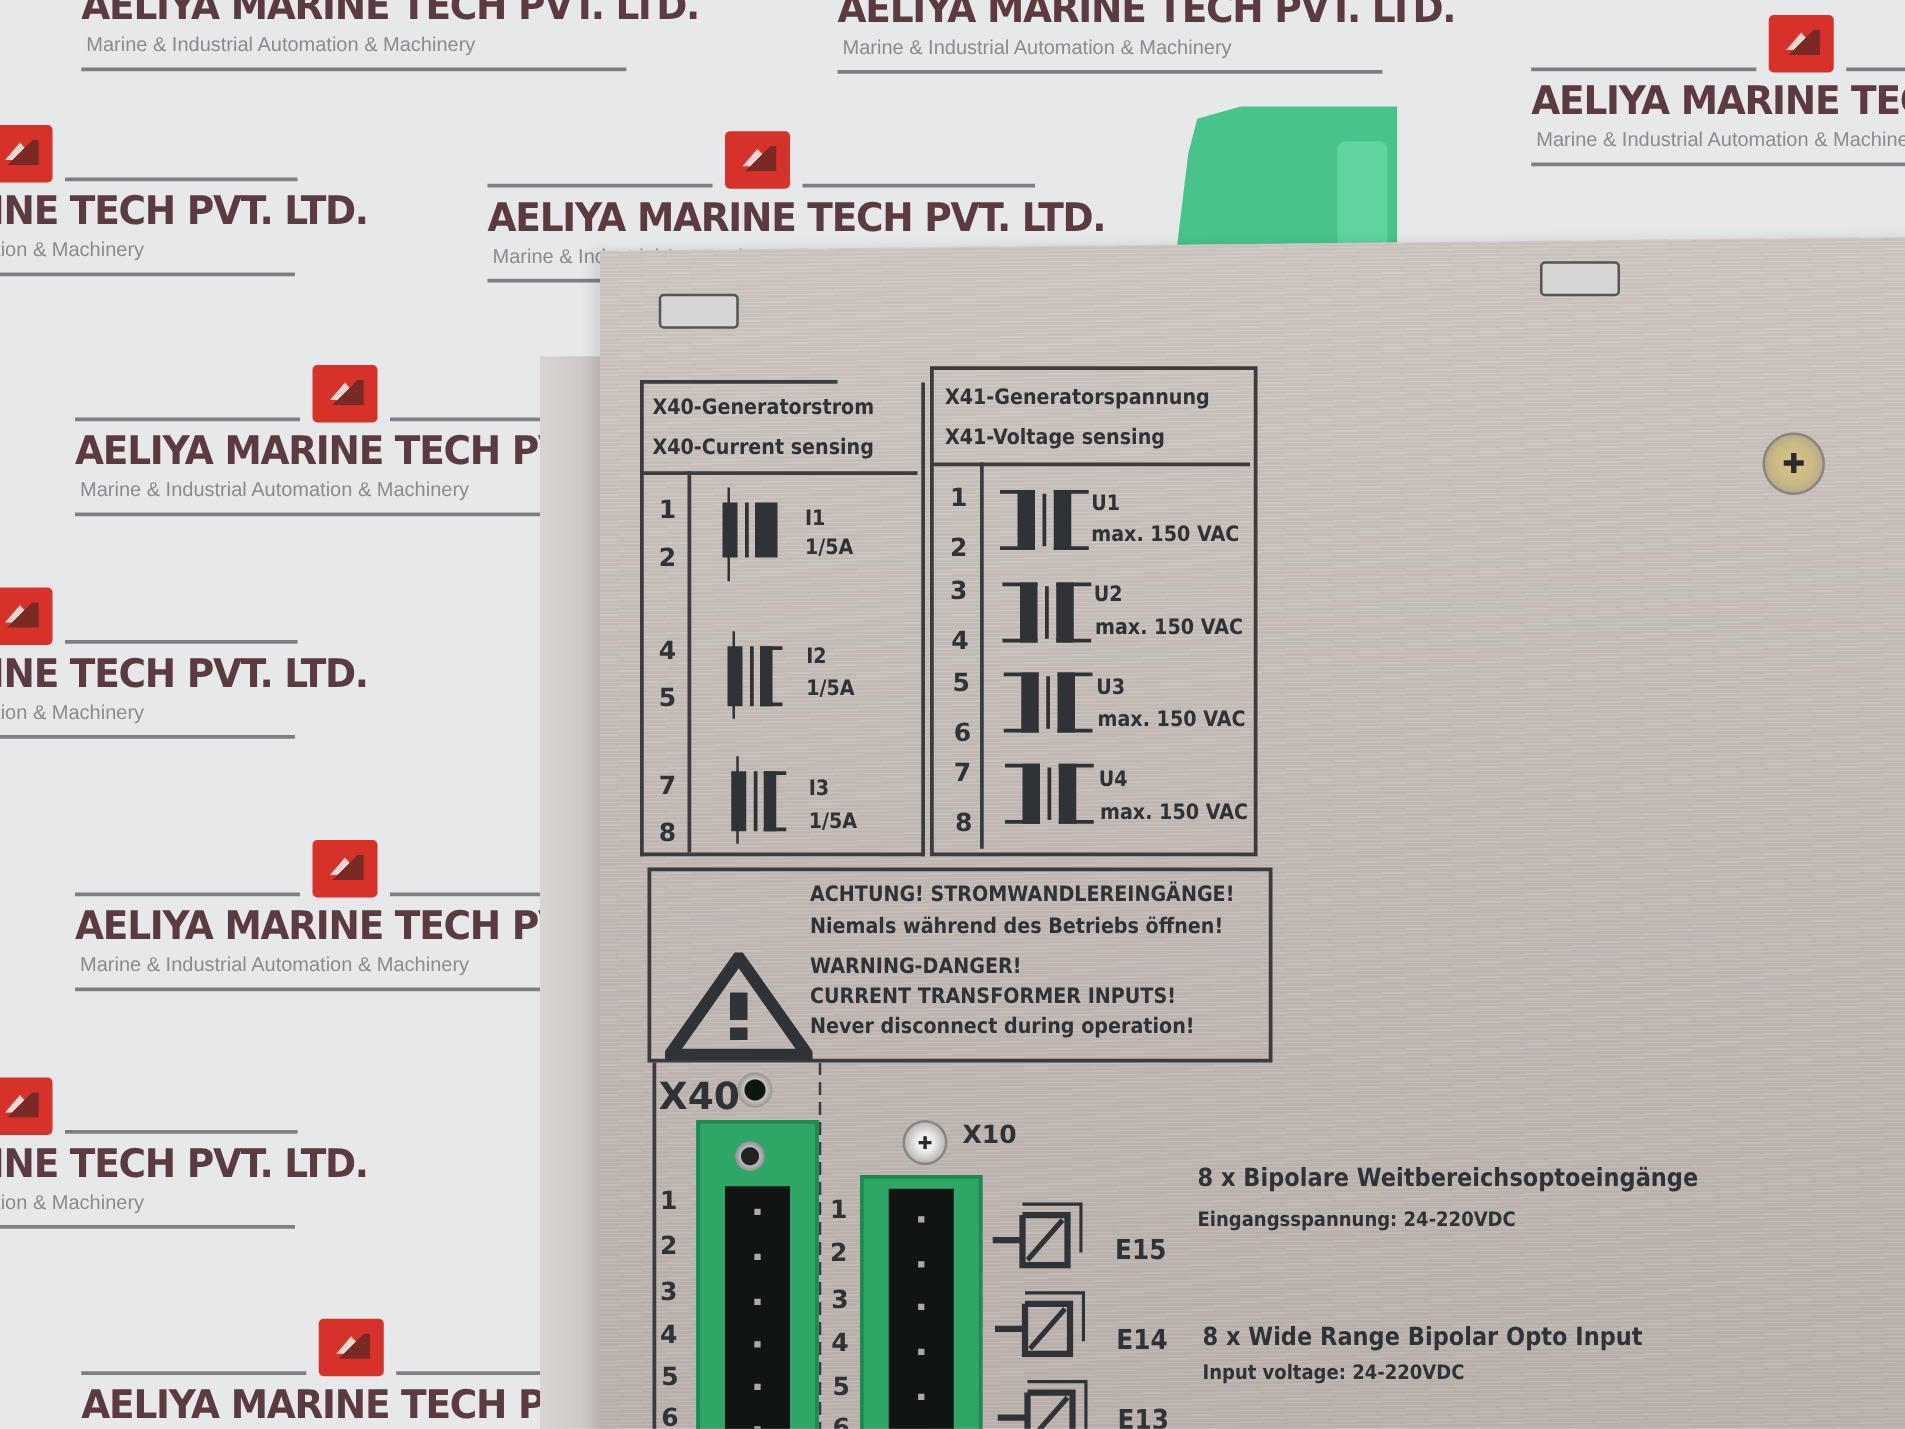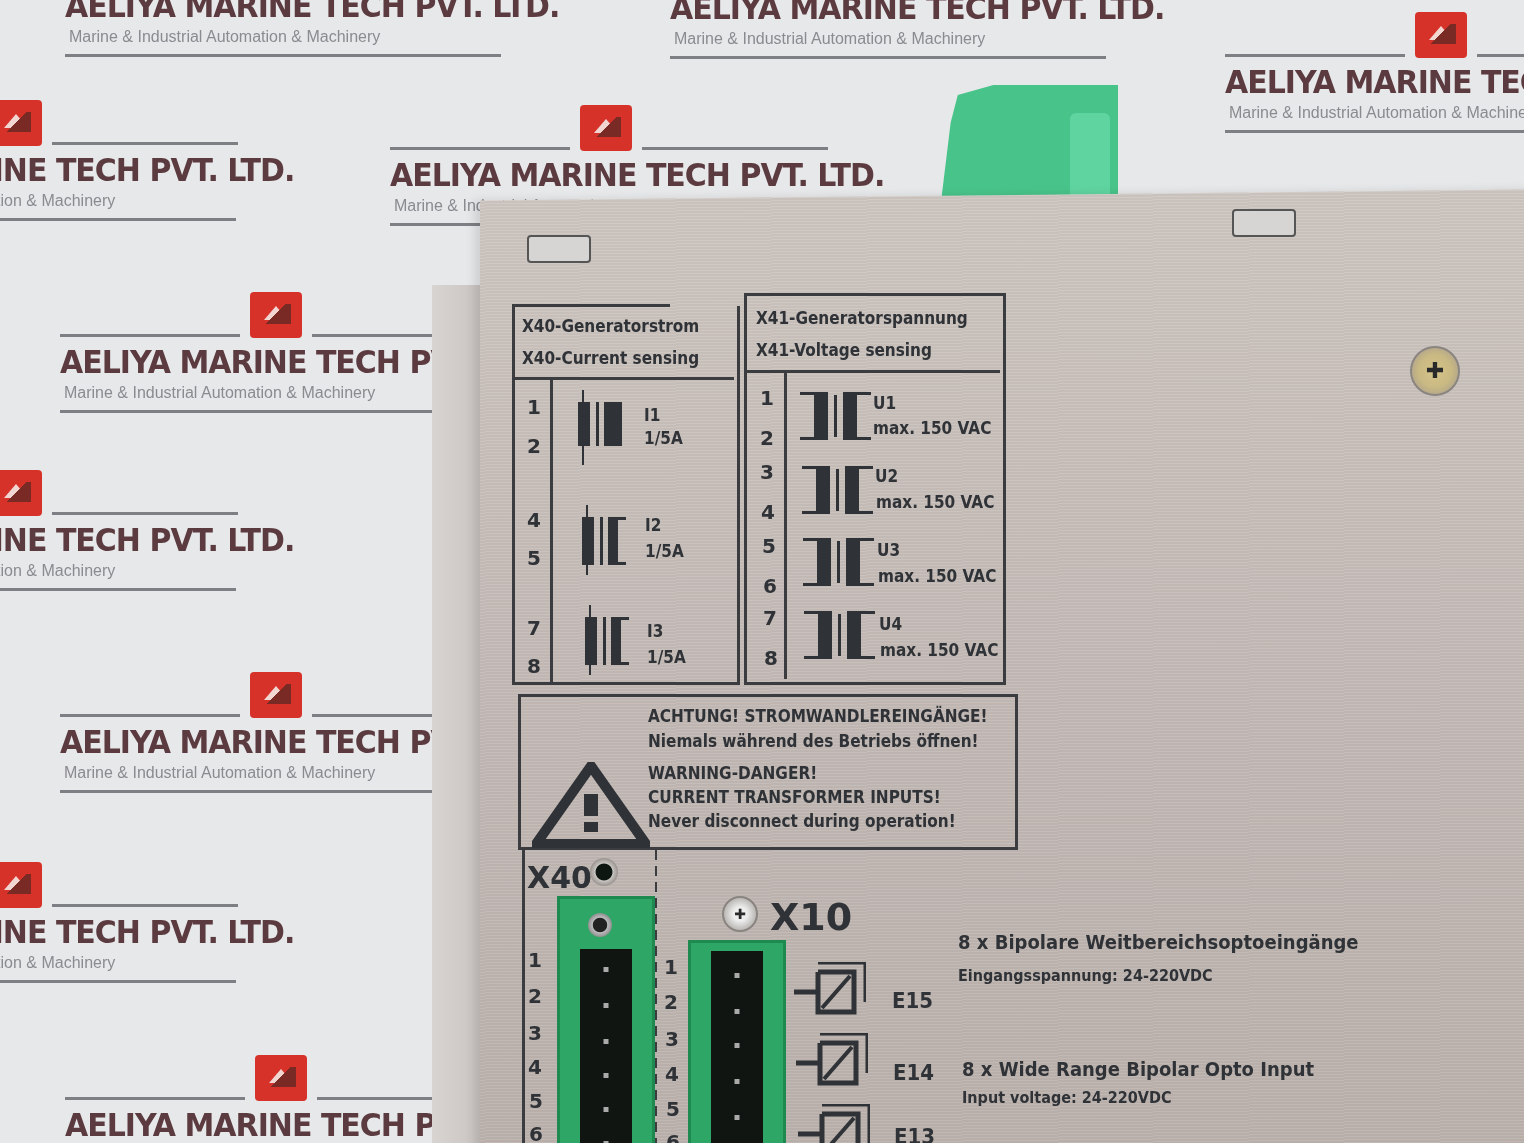--- a/index.html
+++ b/index.html
@@ -257,21 +257,21 @@
 <div class="num ink" style="left:528px;top:948px;">1</div>
 <div class="num ink" style="left:528px;top:984px;">2</div>
 <div class="num ink" style="left:528px;top:1021px;">3</div>
 <div class="num ink" style="left:528px;top:1055px;">4</div>
 <div class="num ink" style="left:529px;top:1089px;">5</div>
 <div class="num ink" style="left:529px;top:1122px;">6</div>
 
 <div class="screw" style="left:722px;top:896px;width:32px;height:32px;background:radial-gradient(circle,#eee 30%,#c8c6c4 60%,#9a9590);">
     <span style="font-size:14px;">✚</span>
   </div>
-<div class="ink abs" style="left:770px;top:895px;font-size:38px;">X10</div>
+<div class="ink abs" style="left:770px;top:895px;font-size:20px;">X10</div>
 <div class="terminal" style="left:688px;top:940px;width:92px;height:220px;">
   <div class="pins" style="top:8px;">
     <div class="pin" style="top:22px;"></div>
       <div class="pin" style="top:58px;"></div>
       <div class="pin" style="top:92px;"></div>
     <div class="pin" style="top:128px;"></div>
       <div class="pin" style="top:164px;"></div>
   </div>
 </div>
 <div class="num ink" style="left:664px;top:955px;">1</div>

